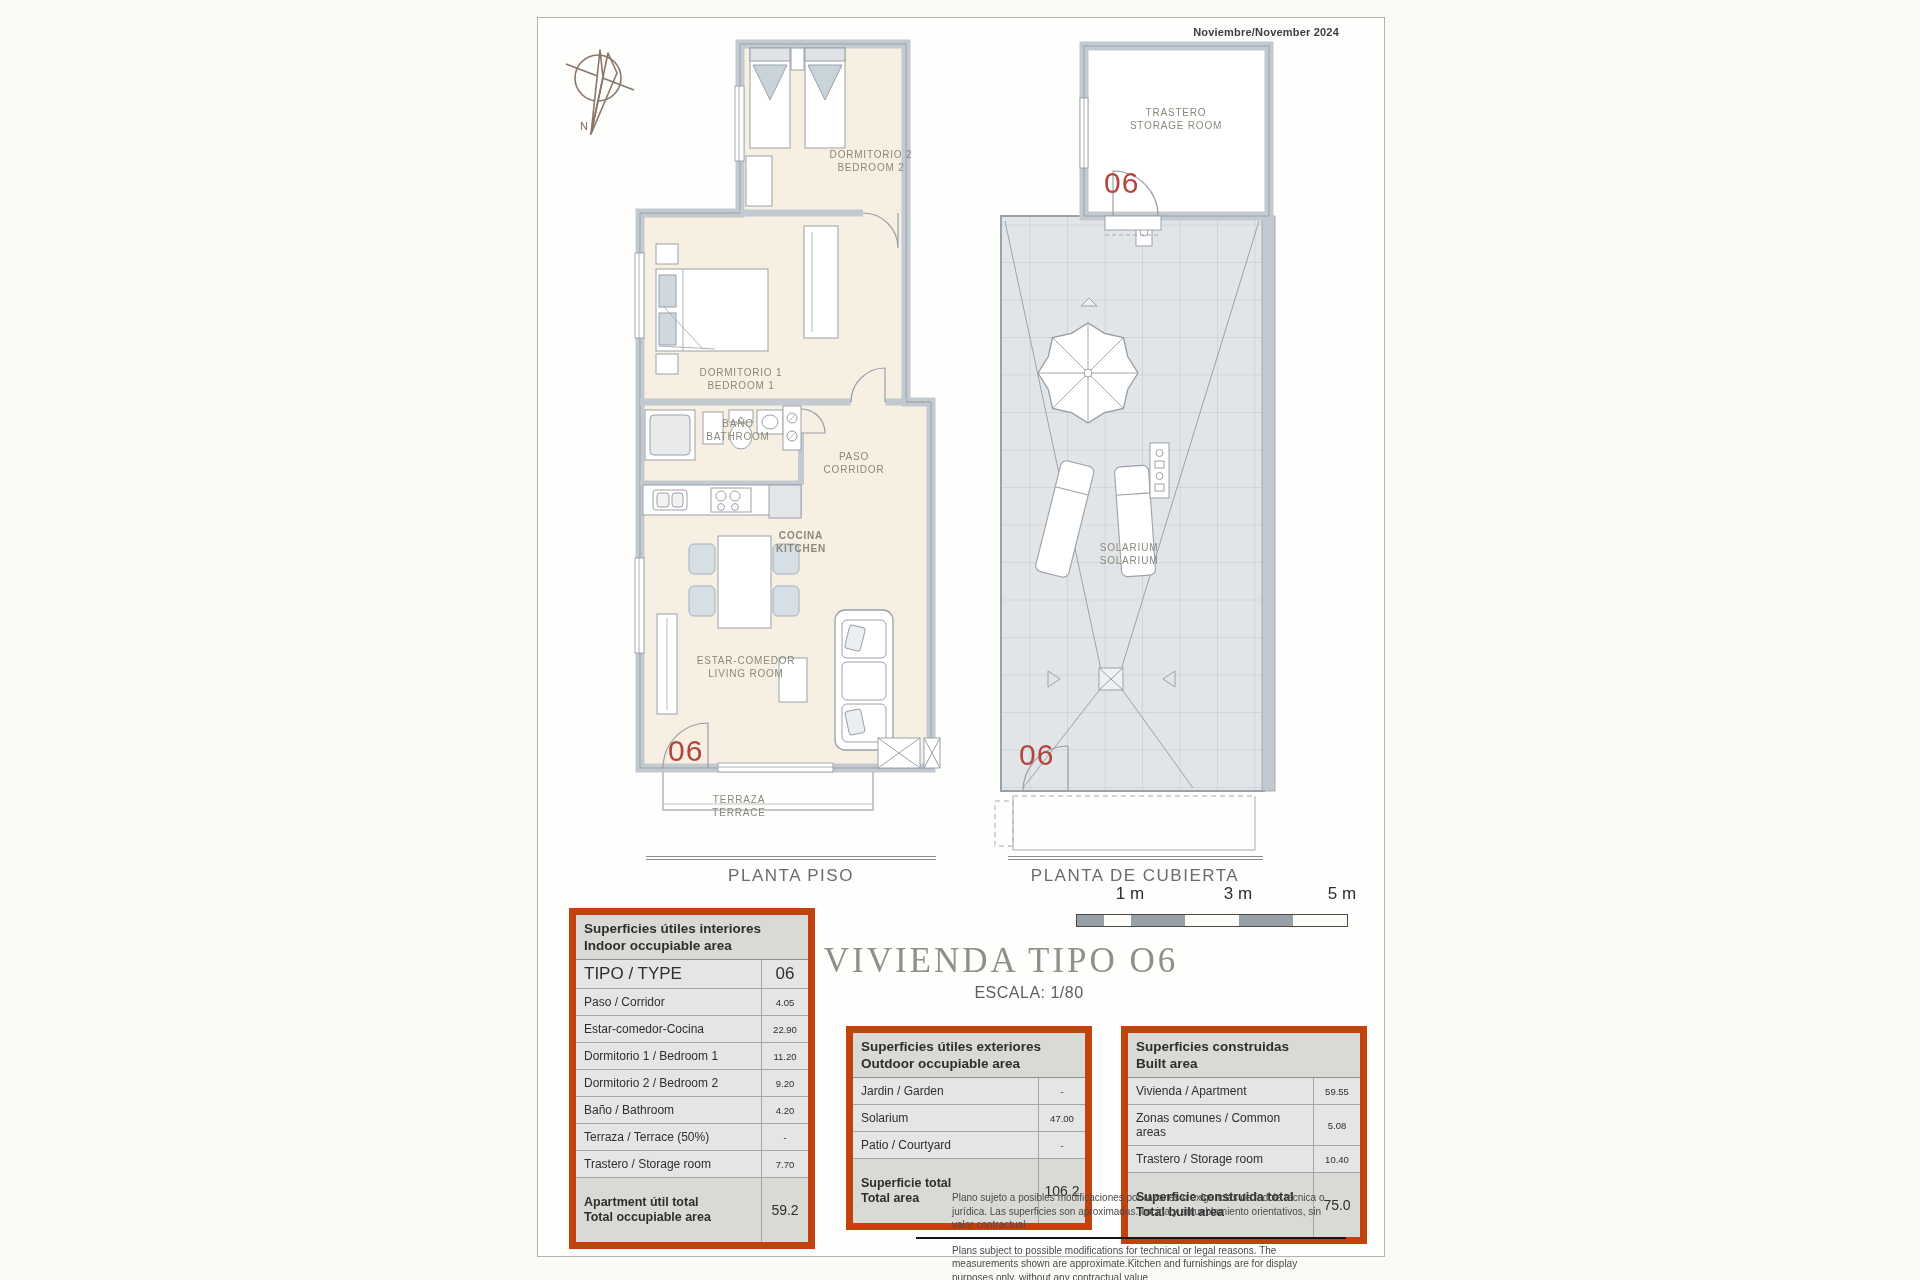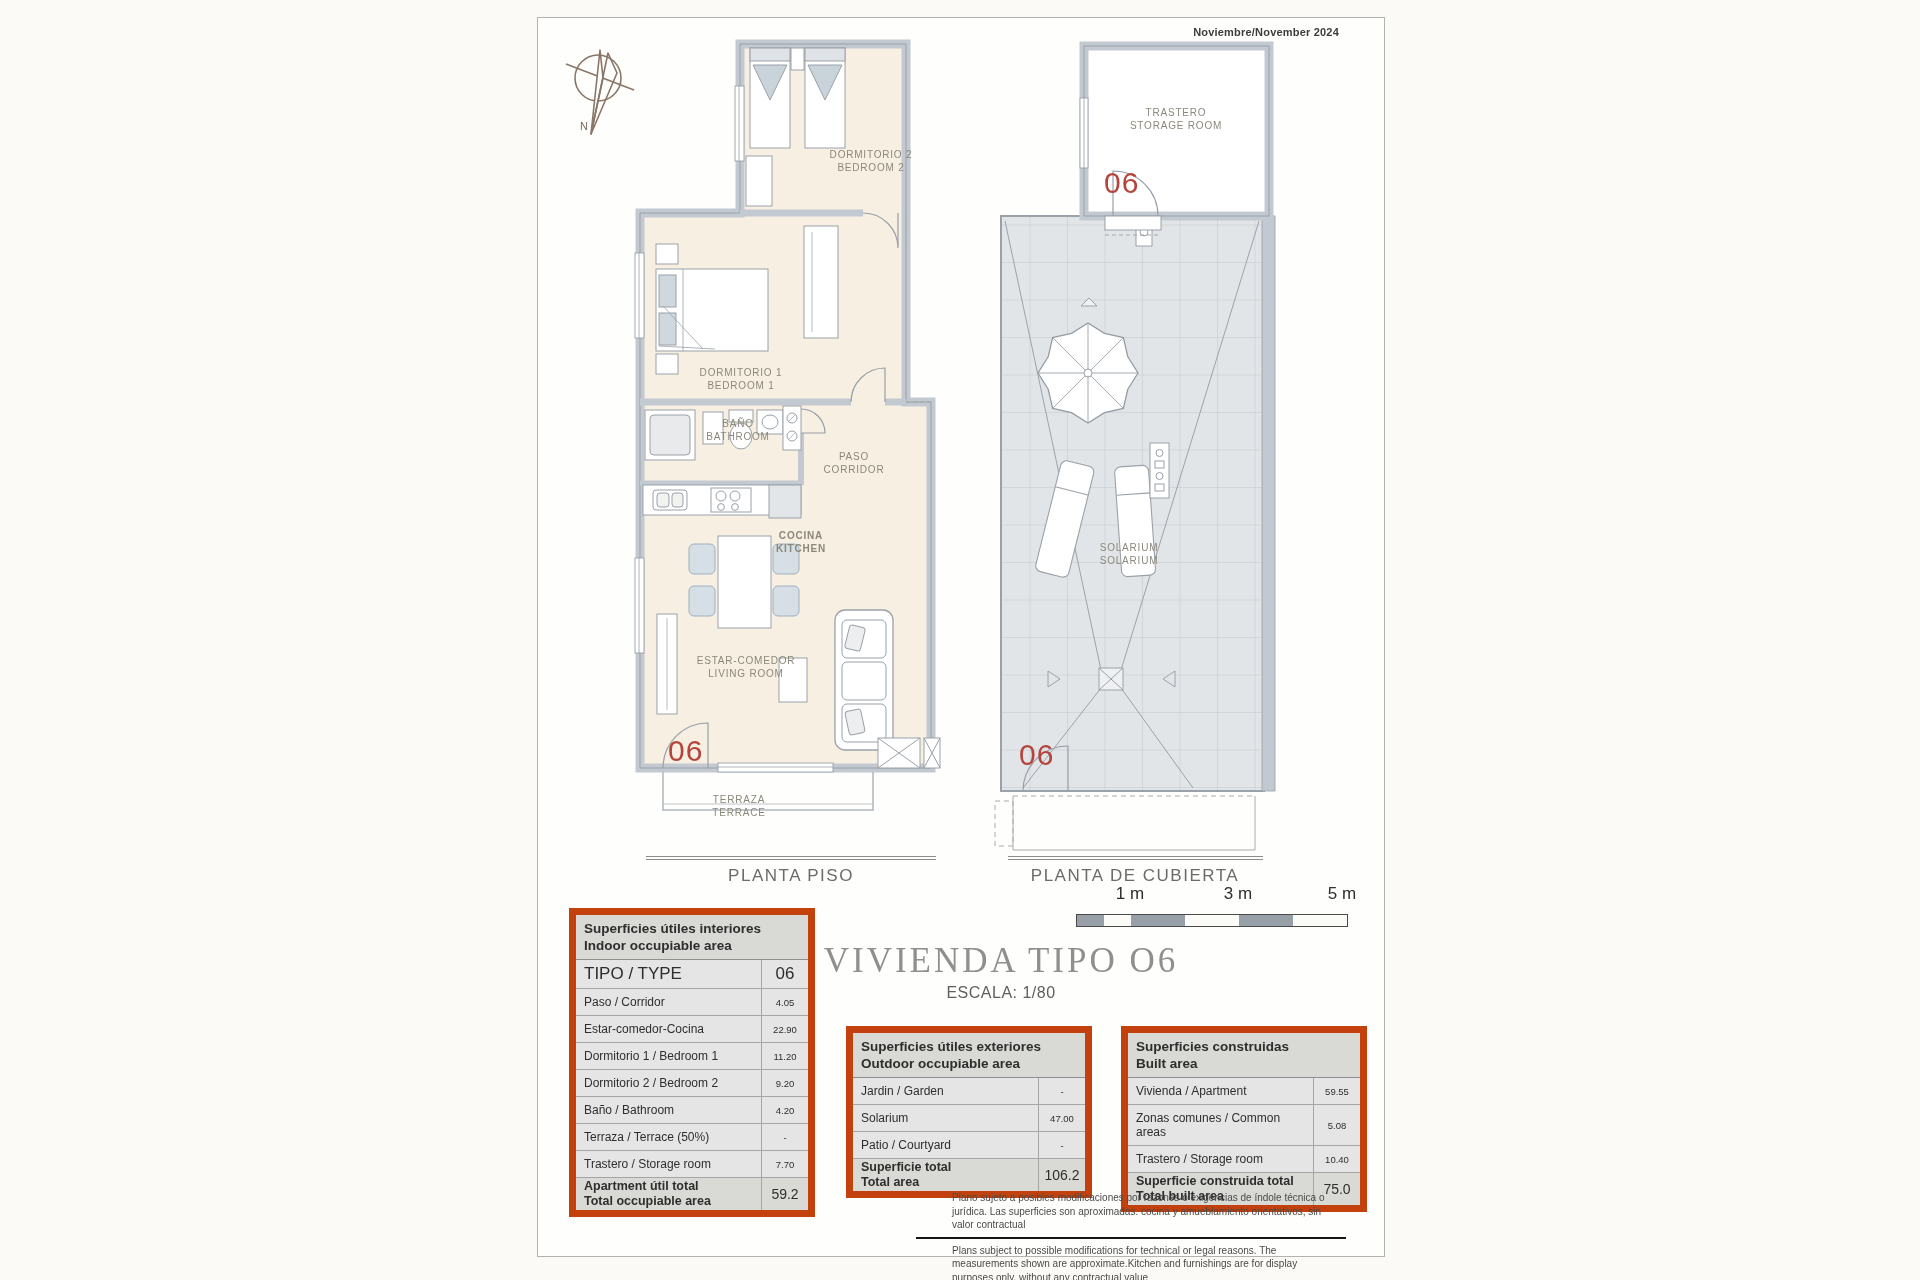--- a/index.html
+++ b/index.html
@@ -8,38 +8,38 @@
   .abs{position:absolute;}
   
   .date{position:absolute;right:45px;top:8px;font-size:11px;font-weight:bold;color:#3d3d3d;letter-spacing:.2px;}
   
   .rlabel{position:absolute;transform:translateX(-50%);text-align:center;color:#8b887b;font-size:10px;line-height:13px;letter-spacing:.8px;white-space:nowrap;}
   .unit{position:absolute;color:#b5443c;font-size:30px;letter-spacing:1px;font-family:"Liberation Sans",sans-serif;}
   .plan-name{position:absolute;transform:translateX(-50%);color:#6b6b6b;font-size:17px;letter-spacing:1.5px;white-space:nowrap;}
   .sep{position:absolute;height:2px;border-top:1px solid #8c8c8c;border-bottom:1px solid #8c8c8c;}
   
   .big-title{position:absolute;transform:translateX(-50%);font-family:"Liberation Serif",serif;font-size:35px;letter-spacing:3px;color:#8f8f8b;white-space:nowrap;}
-  .scale-note{position:absolute;transform:translateX(-50%);font-size:16px;color:#5f5f5f;letter-spacing:.5px;white-space:nowrap;}
+  .scale-note{position:absolute;transform:translateX(-50%);font-size:16px;color:#5f5f5f;letter-spacing:.5px;white-space:nowrap;margin-left:28px;}
   
   .sb-label{position:absolute;transform:translateX(-50%);font-size:17px;color:#2e2e2e;}
   .scalebar{position:absolute;left:538px;top:896px;width:270px;height:11px;border:1px solid #4a4a4a;display:flex;background:#fbfbf8;}
   .scalebar div{height:100%;}
   .sb-dark{background:#98a0a7;}
   .sb-light{background:#fbfbf8;}
   
   .tbl{position:absolute;width:232px;border:7px solid #c2410c;background:#e5e5e5;color:#2e2e2e;}
   .tbl-head{background:#d9d9d5;border-bottom:1px solid #8e8e8e;padding:5px 8px;font-weight:bold;font-size:13.5px;line-height:17px;}
   .trow{display:flex;border-bottom:1px solid #a5a5a5;}
   .trow:last-child{border-bottom:none;}
   .trow .lbl{flex:1;padding:6px 8px;font-size:12px;display:flex;align-items:center;}
   .trow .val{width:46px;border-left:1px solid #a5a5a5;display:flex;align-items:center;justify-content:center;font-size:9.5px;}
   .trow.type-row .lbl{font-size:17px;padding:4px 8px;}
   .trow.type-row .val{font-size:17px;}
   .trow.total{background:#d9d9d5;font-weight:bold;}
-  .trow.total .lbl{font-size:12.5px;line-height:15px;display:block;padding:1px 8px;}
+  .trow.total .lbl{font-size:12.5px;line-height:15px;display:block;padding:17px 8px;}
   .trow.total .val{font-size:14px;font-weight:normal;}
   
   .disc{position:absolute;left:378px;top:1173px;width:430px;color:#4a4a4a;}
   .disc p{margin:0;padding:0 8px 0 36px;font-size:10px;line-height:13.5px;}
   .disc .rule{border-top:2px solid #161616;margin:5px 0;}
   .nlabel{position:absolute;font-size:11px;color:#7c695c;}
   svg{display:block;}
 </style>
 </head>
 <body>

